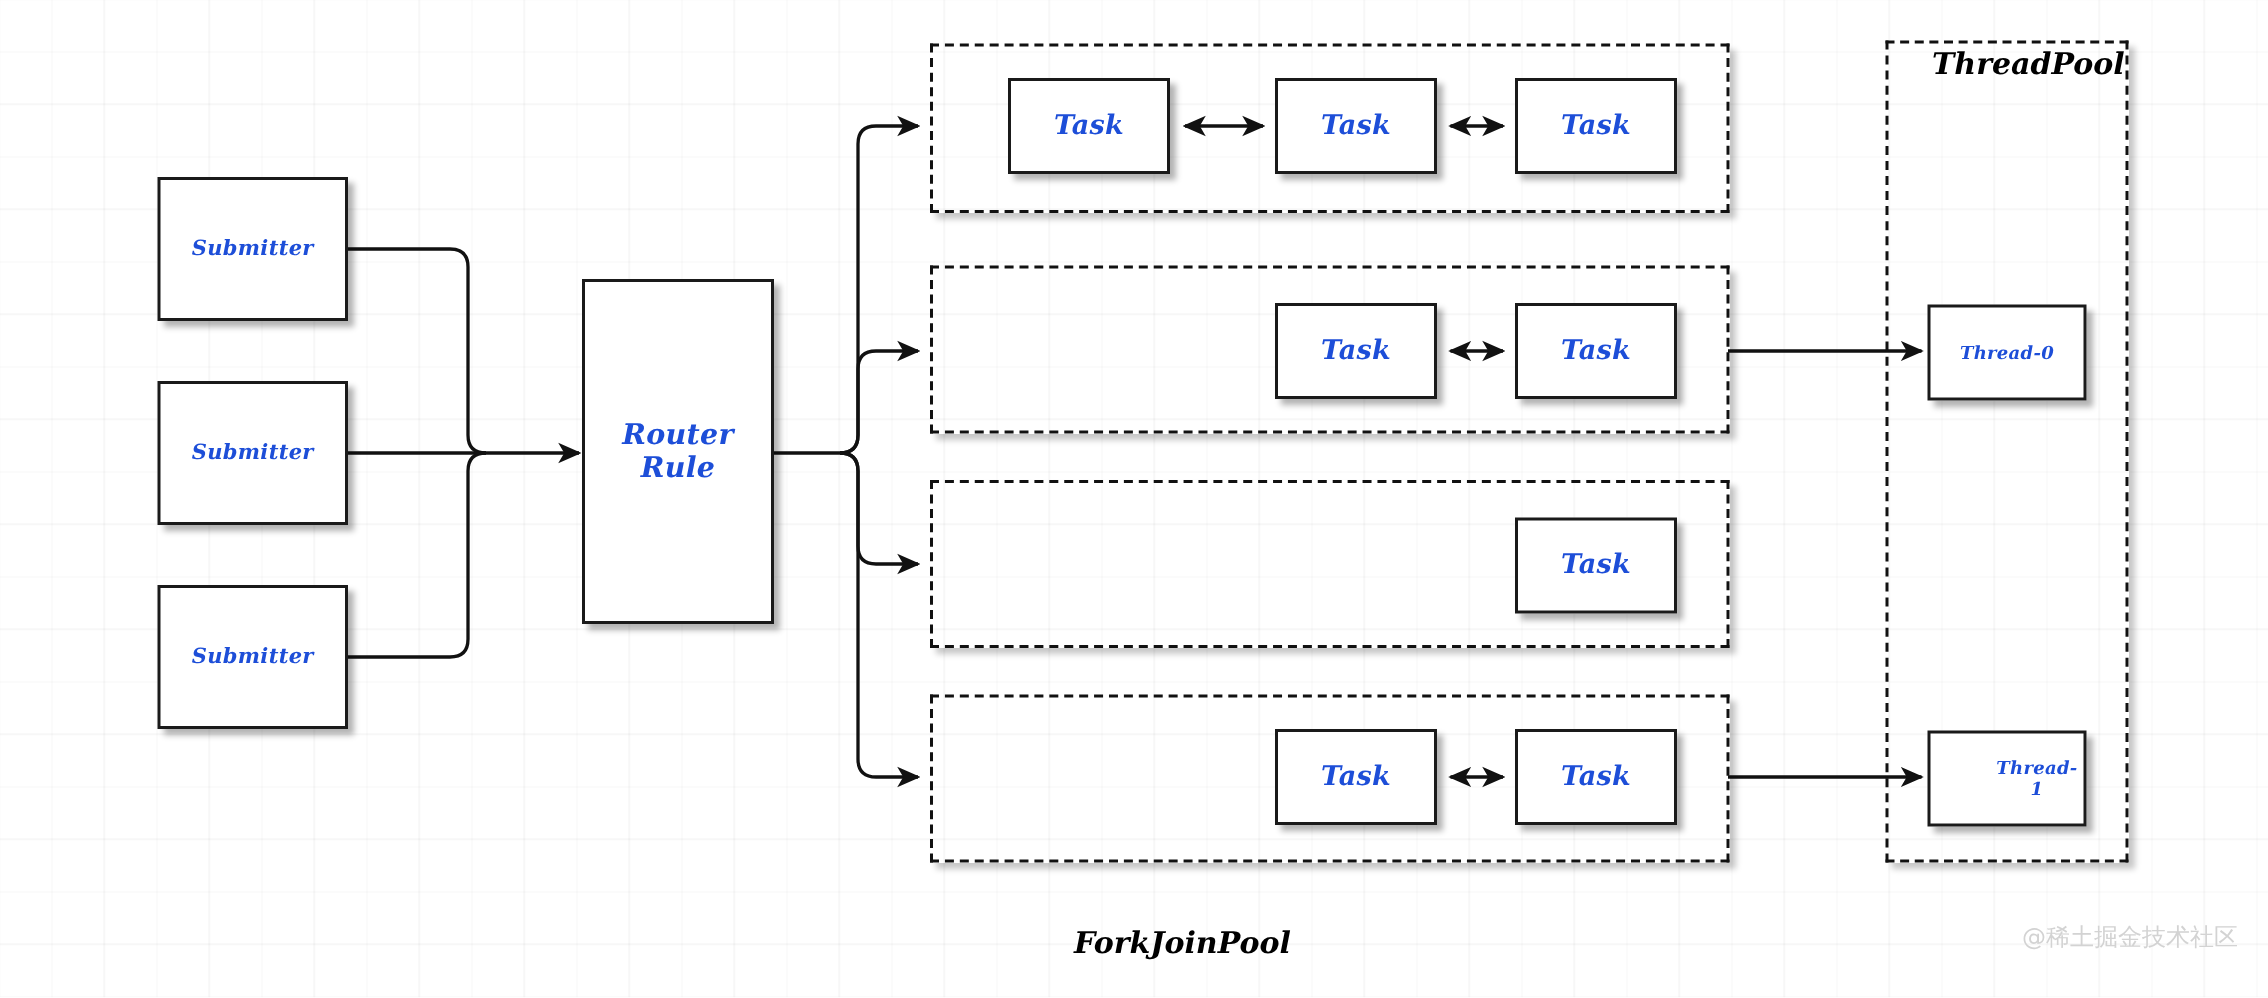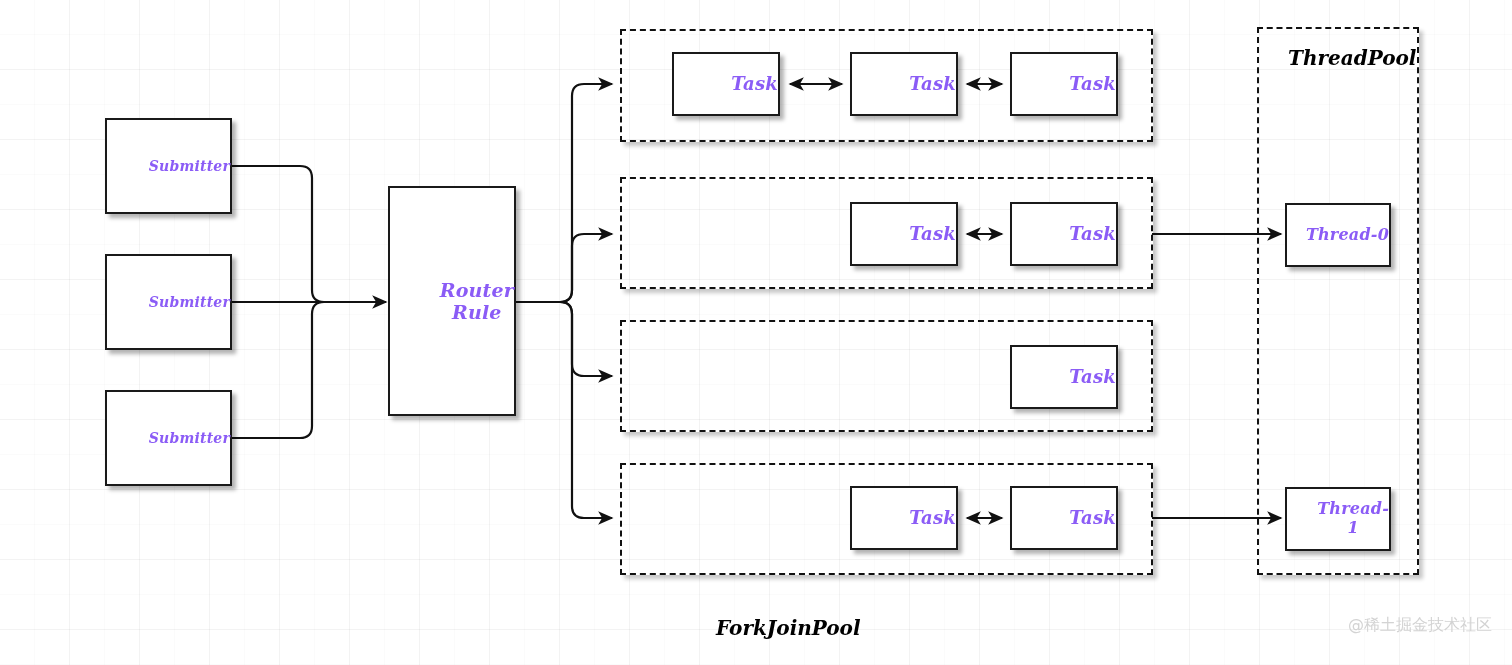--- a/index.html
+++ b/index.html
@@ -25,34 +25,34 @@
   }
 
   
   .node {
     position: absolute;
     background: #ffffff;
     border: 2px solid #1a1a1a;
     box-shadow: 4px 4px 4px rgba(0,0,0,0.30);
     display: flex;
     align-items: center;
-    justify-content: flex-end;
+    justify-content: center;
     box-sizing: border-box;
-    color: #8b5cf6;
+    color: #1d4ed8;
     font-style: italic;
     font-weight: bold;
     line-height: 1.18;
     text-align: center;
     white-space: pre-line;
     letter-spacing: 0.2px;
   }
   .submitter { font-size: 14px; }
   .router    { font-size: 19px; font-style: italic; }
   .task      { font-size: 18px; }
-  .thread    { font-size: 16px; }
+  .thread    { font-size: 12px; }
 
   
   .dashed {
     position: absolute;
     background: transparent;
     border: 2px dashed #111111;
     box-shadow: 4px 4px 4px rgba(0,0,0,0.22);
     box-sizing: border-box;
   }
 
@@ -176,21 +176,21 @@
   </div>
 
   <div class="node task" style="left:850px; top:486px; width:108px; height:64px;">
     <span>Task</span>
   </div>
   <div class="node task" style="left:1010px; top:486px; width:108px; height:64px;">
     <span>Task</span>
   </div>
 
   <div class="dashed" style="left:1257px; top:27px; width:162px; height:548px;"></div>
-  <div class="label" id="threadpool-label" style="left:1288px; top:46px;">ThreadPool</div>
+  <div class="label" id="threadpool-label" style="left:1288px; top:30px;">ThreadPool</div>
 
   <div class="node thread" style="left:1285px; top:203px; width:106px; height:64px;">
     <span>Thread-0</span>
   </div>
   <div class="node thread" style="left:1285px; top:487px; width:106px; height:64px;padding-left:40px;">
     <span>Thread-1</span>
   </div>
 
   <div class="label" id="forkjoinpool-label" style="left:716px; top:616px;">ForkJoinPool</div>
   <div class="watermark" style="left:1348px; top:615px;">@稀土掘金技术社区</div>

